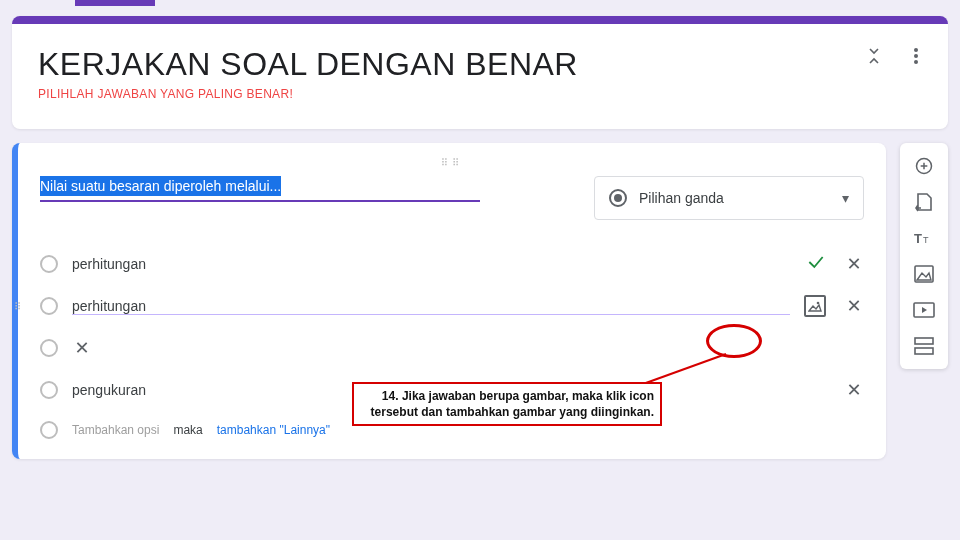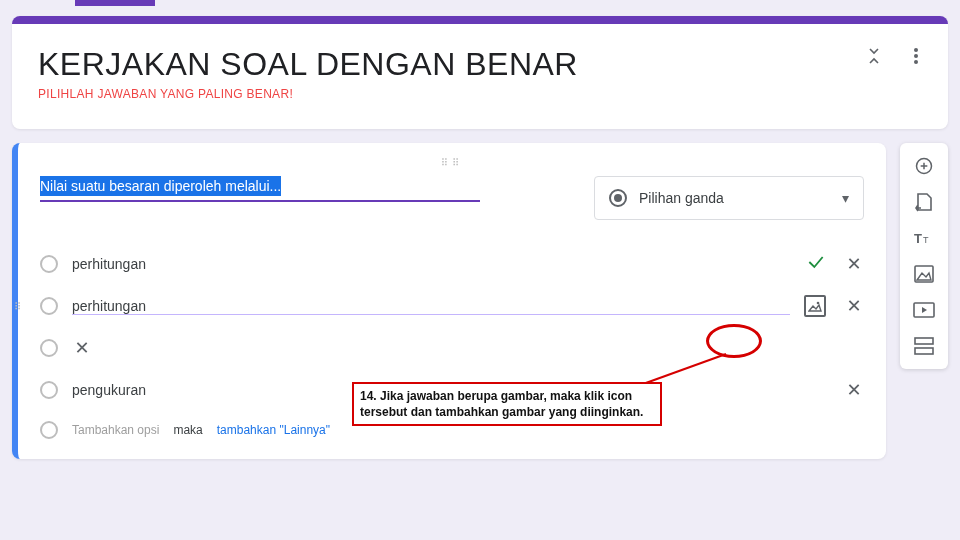--- a/index.html
+++ b/index.html
@@ -198,16 +198,16 @@
       </span>
     </div>
   </div>
 </div>
 
 <div class="annot-oval" style="top:324px; left:706px;"></div>
 <svg class="annot-line" style="top:352px; left:628px;" width="100" height="40">
   <line x1="98" y1="2" x2="4" y2="36" stroke="#d50000" stroke-width="2.2"></line>
   <path d="M0 38 L10 30 L8 40 Z" fill="#d50000"></path>
 </svg>
-<div class="annot-box" style="top:382px; left:352px;">
+<div class="annot-box" style="top:382px; left:352px;text-align:right;">
   <div>14. Jika jawaban berupa gambar, maka klik icon</div>
   <div>tersebut dan tambahkan gambar yang diinginkan.</div>
 </div>
 
 </body></html>

